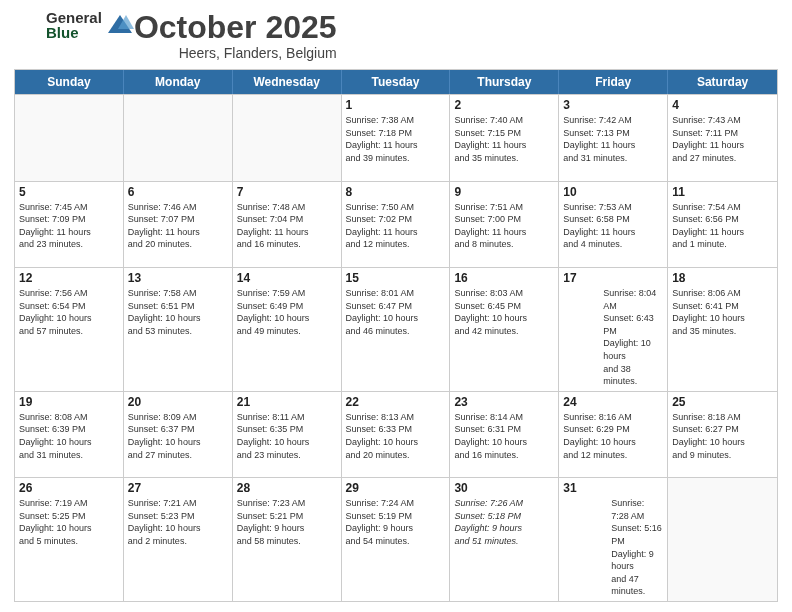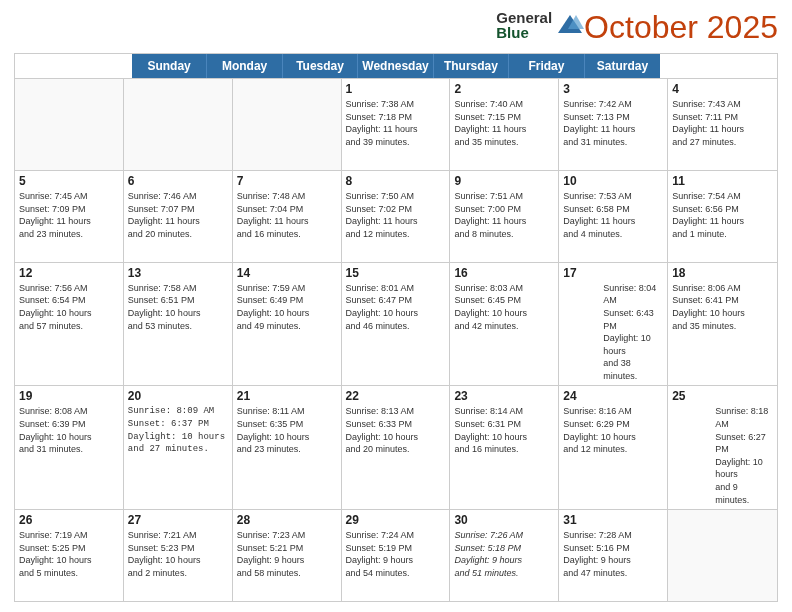--- a/index.html
+++ b/index.html
@@ -12,23 +12,24 @@
     }
     .page {
       width: 792px;
       height: 612px;
       padding: 10px 14px 10px 14px;
       display: flex;
       flex-direction: column;
     }
     .header {
       display: flex;
-      justify-content: flex-end;
+      justify-content: flex-start;
       align-items: flex-start;
       margin-bottom: 8px;
+      margin-left: 32px;
     }
     .logo {
       display: flex;
       align-items: center;
     }
     .logo-text {
       display: flex;
       flex-direction: column;
       line-height: 1;
     }
@@ -45,34 +46,33 @@
     .logo-icon {
       width: 28px;
       height: 28px;
       margin-left: 4px;
     }
     .title-block {
       text-align: right;
     }
     .month-title {
       font-size: 32px;
-      font-weight: normal;
-      color: #c2410c;
+      font-weight: bold;
+      color: #404040;
       line-height: 1.1;
     }
     .location {
       font-size: 14px;
       color: #444;
     }
     .calendar {
       flex: 1;
       display: flex;
       flex-direction: column;
       border: 1px solid #ccc;
-      align-items: center;
     }
     .cal-header-row {
       display: grid;
       grid-template-columns: repeat(7, 1fr);
       background: #2e6da4;
     }
     .cal-header-cell {
       color: #fff;
       font-size: 12px;
       font-weight: bold;
@@ -125,29 +125,30 @@
         <span class="logo-general">General</span>
         <span class="logo-blue">Blue</span>
       </div>
       <svg class="logo-icon" viewBox="0 0 28 28">
         <polygon points="14,4 26,22 2,22" fill="#2e6da4"></polygon>
         <polygon points="20,4 28,18 12,18" fill="#5ba0d0" opacity="0.7"></polygon>
       </svg>
     </div>
     <div class="title-block">
       <div class="month-title">October 2025</div>
+      <div class="location">Heers, Flanders, Belgium</div>
     </div>
   </div>
 
   <div class="calendar">
     <div class="cal-header-row">
     <div class="cal-header-cell">Sunday</div>
         <div class="cal-header-cell">Monday</div>
+        <div class="cal-header-cell">Wednesday</div>
         <div class="cal-header-cell">Tuesday</div>
-        <div class="cal-header-cell">Wednesday</div>
         <div class="cal-header-cell">Thursday</div>
         <div class="cal-header-cell">Friday</div>
         <div class="cal-header-cell">Saturday</div>
       </div>
     <div class="cal-body">
     <div class="cal-row">
           <div class="cal-cell empty"></div>
           <div class="cal-cell empty"></div>
           <div class="cal-cell empty"></div>
           <div class="cal-cell">
@@ -284,21 +285,21 @@
         <div class="cal-row">
           <div class="cal-cell">
             <span class="day-number">19</span>
             <div class="day-info" style="white-space: pre-line;">Sunrise: 8:08 AM
 Sunset: 6:39 PM
 Daylight: 10 hours
 and 31 minutes.</div>
           </div>
           <div class="cal-cell">
             <span class="day-number">20</span>
-            <div class="day-info" style="white-space: pre-line; font-family: Liberation Mono, monospace;">Sunrise: 8:09 AM
+            <div class="day-info" style="white-space: pre-line;">Sunrise: 8:09 AM
 Sunset: 6:37 PM
 Daylight: 10 hours
 and 27 minutes.</div>
           </div>
           <div class="cal-cell">
             <span class="day-number">21</span>
             <div class="day-info" style="white-space: pre-line;">Sunrise: 8:11 AM
 Sunset: 6:35 PM
 Daylight: 10 hours
 and 23 minutes.</div>
@@ -319,21 +320,21 @@
           </div>
           <div class="cal-cell">
             <span class="day-number">24</span>
             <div class="day-info" style="white-space: pre-line;">Sunrise: 8:16 AM
 Sunset: 6:29 PM
 Daylight: 10 hours
 and 12 minutes.</div>
           </div>
           <div class="cal-cell">
             <span class="day-number">25</span>
-            <div class="day-info" style="white-space: pre-line; margin-left: 43px;">Sunrise: 8:18 AM
+            <div class="day-info" style="white-space: pre-line;">Sunrise: 8:18 AM
 Sunset: 6:27 PM
 Daylight: 10 hours
 and 9 minutes.</div>
           </div>
         </div>
         <div class="cal-row">
           <div class="cal-cell">
             <span class="day-number">26</span>
             <div class="day-info" style="white-space: pre-line;">Sunrise: 7:19 AM
 Sunset: 5:25 PM
@@ -363,21 +364,21 @@
           </div>
           <div class="cal-cell">
             <span class="day-number">30</span>
             <div class="day-info" style="white-space: pre-line; font-style: italic;">Sunrise: 7:26 AM
 Sunset: 5:18 PM
 Daylight: 9 hours
 and 51 minutes.</div>
           </div>
           <div class="cal-cell">
             <span class="day-number">31</span>
-            <div class="day-info" style="white-space: pre-line;">Sunrise: 7:28 AM
+            <div class="day-info" style="white-space: pre-line; margin-left: 48px;">Sunrise: 7:28 AM
 Sunset: 5:16 PM
 Daylight: 9 hours
 and 47 minutes.</div>
           </div>
           <div class="cal-cell empty"></div>
         </div>
       </div>
   </div>
 </div>
 

